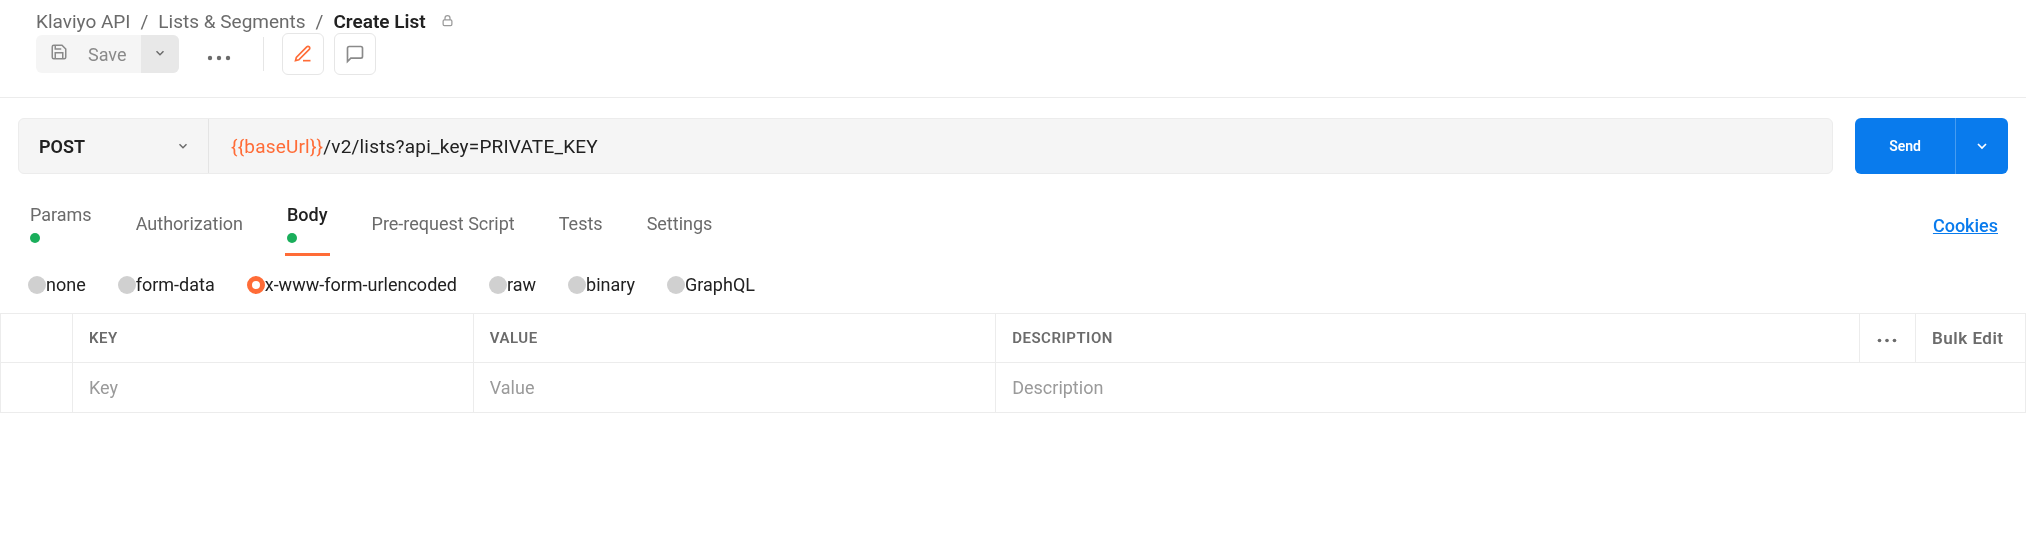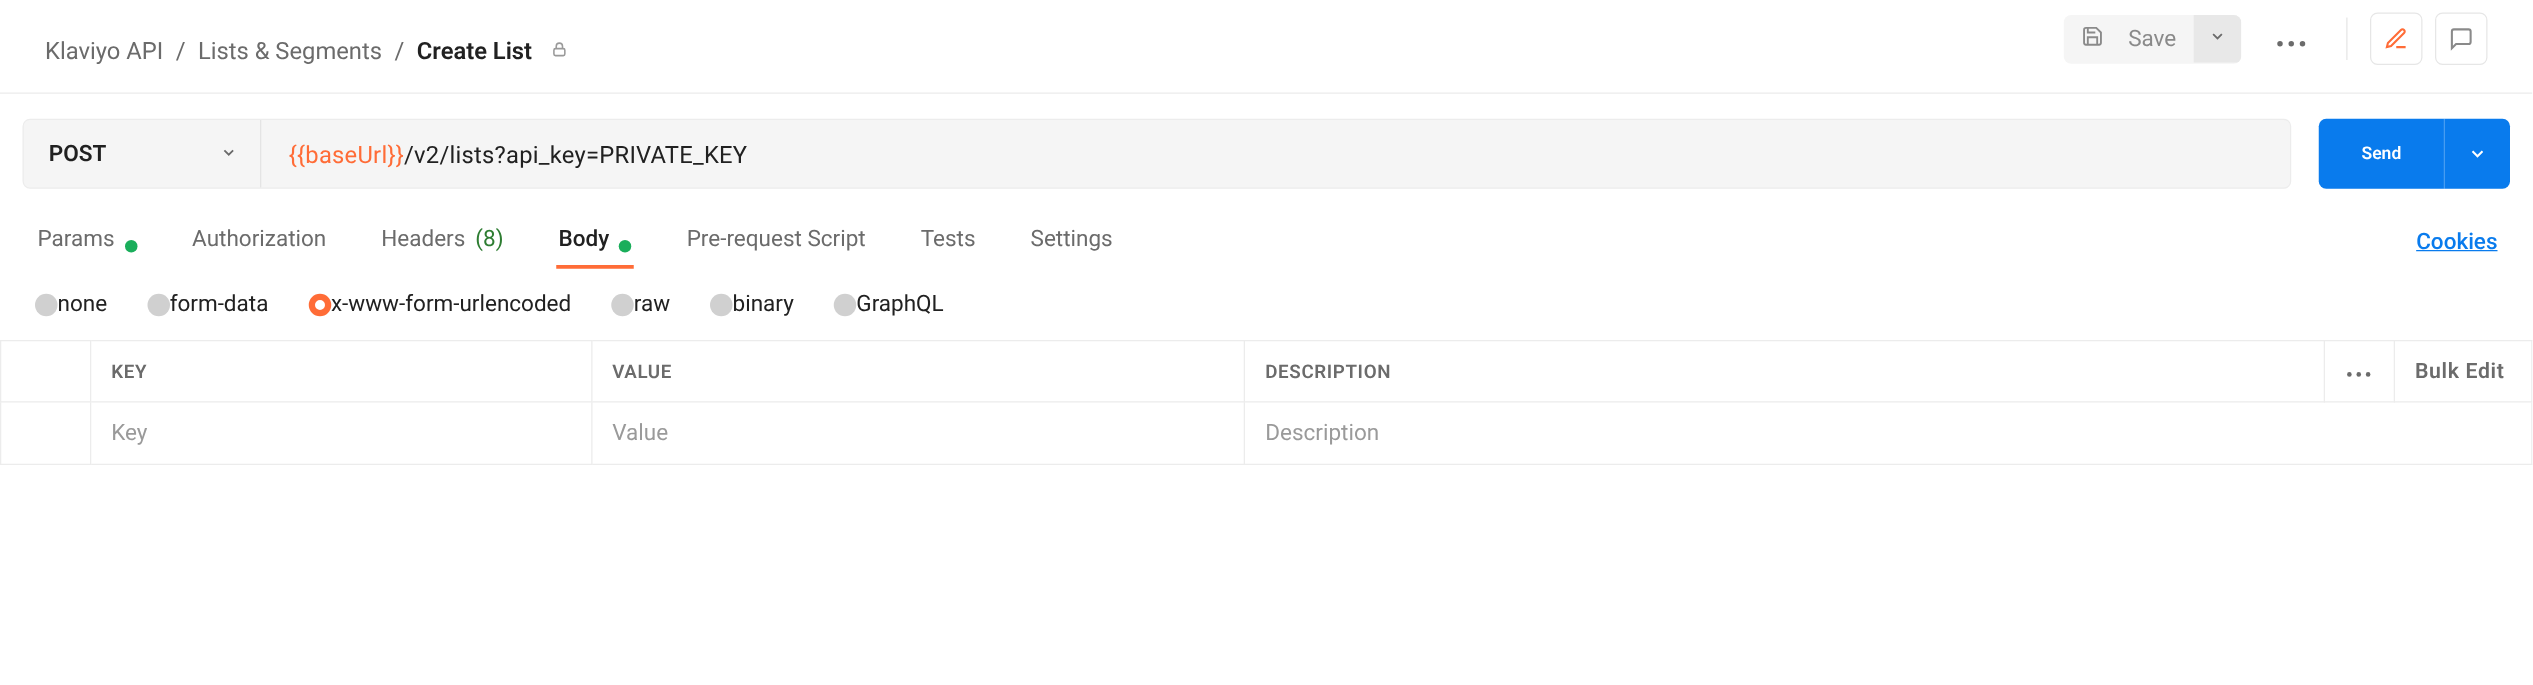--- a/index.html
+++ b/index.html
@@ -5,24 +5,25 @@
   * { box-sizing: border-box; }
   body {
     margin: 0;
     font-family: -apple-system, BlinkMacSystemFont, "Segoe UI", Roboto, Helvetica, Arial, sans-serif;
     font-size: 17px;
     color: #212121;
     background: #fff;
   }
   .topbar {
     display: flex;
-    align-items: flex-end;
+    align-items: flex-start;
     justify-content: space-between;
     padding: 10px 36px 22px 36px;
     border-bottom: 1px solid #ececec;
+    flex-direction: column;
   }
   .breadcrumb {
     display: flex;
     align-items: center;
     gap: 10px;
     color: #6b6b6b;
     font-size: 19px;
   }
   .breadcrumb .sep { color: #6b6b6b; }
   .breadcrumb .current { color: #212121; font-weight: 600; }
@@ -148,25 +149,26 @@
   }
   .tabs {
     display: flex;
     align-items: center;
     gap: 40px;
     font-size: 18px;
     color: #6b6b6b;
   }
   .tab {
     display: flex;
-    align-items: flex-end;
+    align-items: flex-start;
     gap: 8px;
     padding: 10px 2px;
     cursor: pointer;
     border-bottom: 3px solid transparent;
+    flex-direction: column;
   }
   .tab.active {
     color: #212121;
     font-weight: 500;
     border-bottom-color: #ff6c37;
   }
   .tab .count { color: #2e7d32; }
   .dot-green { width: 10px; height: 10px; border-radius: 50%; background: #1aae5b; display: inline-block; }
   .cookies-link { color: #097bed; font-size: 18px; font-weight: 500; cursor: pointer; text-decoration: underline; }
 
@@ -311,24 +313,20 @@
 </div>
 
 <div class="tabs-row">
   <div class="tabs">
     <div class="tab">
       <span>Params</span>
       <span class="dot-green"></span>
     </div>
     <div class="tab">
       <span>Authorization</span>
-    </div>
-    <div class="tab">
-      <span>Headers</span>
-      <span class="count">(8)</span>
     </div>
     <div class="tab active">
       <span>Body</span>
       <span class="dot-green"></span>
     </div>
     <div class="tab">
       <span>Pre-request Script</span>
     </div>
     <div class="tab">
       <span>Tests</span>

